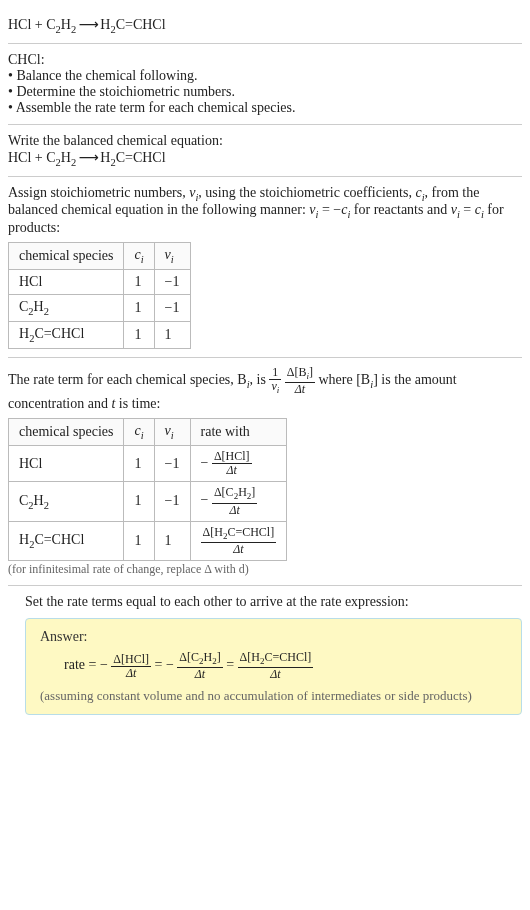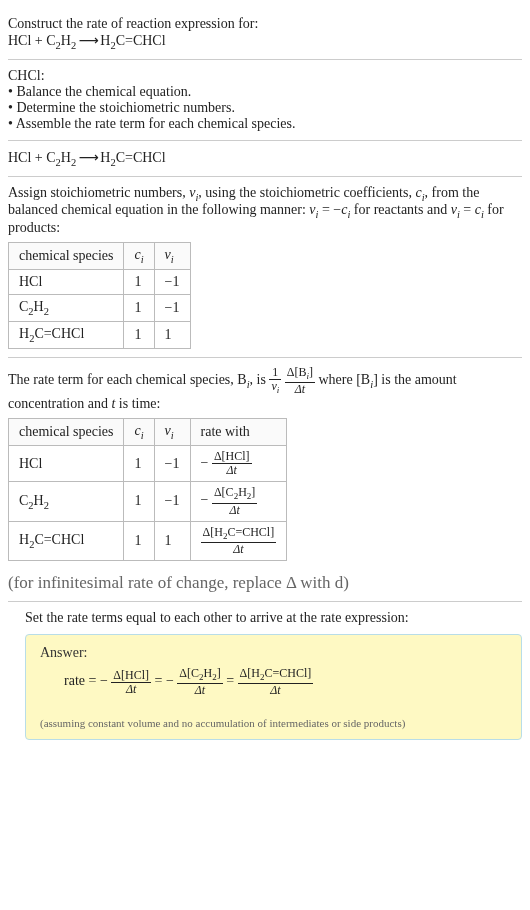--- a/index.html
+++ b/index.html
@@ -28,73 +28,73 @@
   table.data td, table.data th {
     border: 1px solid #bbb;
     padding: 4px 10px;
     font-weight: normal;
     text-align: left;
     vertical-align: middle;
     font-size: 14px;
   }
   table.data th { background: #fafafa; }
   .note {
-    font-size: 17px;
+    font-size: 12px;
     color: #666;
-    margin-top: 12px;
+    margin-top: 1px;
   }
   .answer-box {
     background: #fef9c3;
     border: 1px solid #b8dde8;
     border-radius: 4px;
     padding: 10px 14px;
     margin-top: 8px;
   }
   .answer-box .label {
     color: #333;
     margin-bottom: 6px;
   }
   .answer-box .content {
     padding-left: 24px;
   }
   .answer-box .assumption {
-    font-size: 11px;
+    font-size: 13px;
     color: #666;
-    margin-top: 19px;
+    margin-top: 6px;
   }
   .frac {
     display: inline-block;
     text-align: center;
     vertical-align: middle;
     font-size: 12px;
     line-height: 1.1;
   }
   .frac .num { display:block; border-bottom: 1px solid #222; padding: 0 2px; }
   .frac .den { display:block; padding: 0 2px; }
   .arrow { letter-spacing: -1px; }
   .ital { font-style: italic; }
 </style>
 </head>
 <body>
 
 <div class="section">
-  <div>Construct the rate of reaction expression for:</div>
   <div class="eq">
     <span>HCl</span><span> + </span><span><span>C</span><span class="sub">2</span><span>H</span><span class="sub">2</span></span><span class="arrow"> ⟶ </span><span><span>H</span><span class="sub">2</span><span>C=CHCl</span></span>
   </div>
 </div>
 
 <div class="section">
   <div>CHCl:</div>
-  <div>• Balance the chemical equation.</div>
+  <div>• Balance the chemical following.</div>
   <div>• Determine the stoichiometric numbers.</div>
   <div>• Assemble the rate term for each chemical species.</div>
 </div>
 
 <div class="section">
+  <div>Write the balanced chemical equation:</div>
   <div class="eq">
     <span>HCl</span><span> + </span><span><span>C</span><span class="sub">2</span><span>H</span><span class="sub">2</span></span><span class="arrow"> ⟶ </span><span><span>H</span><span class="sub">2</span><span>C=CHCl</span></span>
   </div>
 </div>
 
 <div class="section">
   <div>
     <span>Assign stoichiometric numbers, </span><span class="ital">ν</span><span class="sub ital">i</span><span>, using the stoichiometric coefficients, </span><span class="ital">c</span><span class="sub ital">i</span><span>, from the balanced chemical equation in the following manner: </span><span class="ital">ν</span><span class="sub ital">i</span><span> = −</span><span class="ital">c</span><span class="sub ital">i</span><span> for reactants and </span><span class="ital">ν</span><span class="sub ital">i</span><span> = </span><span class="ital">c</span><span class="sub ital">i</span><span> for products:</span>
   </div>
   <table class="data">

